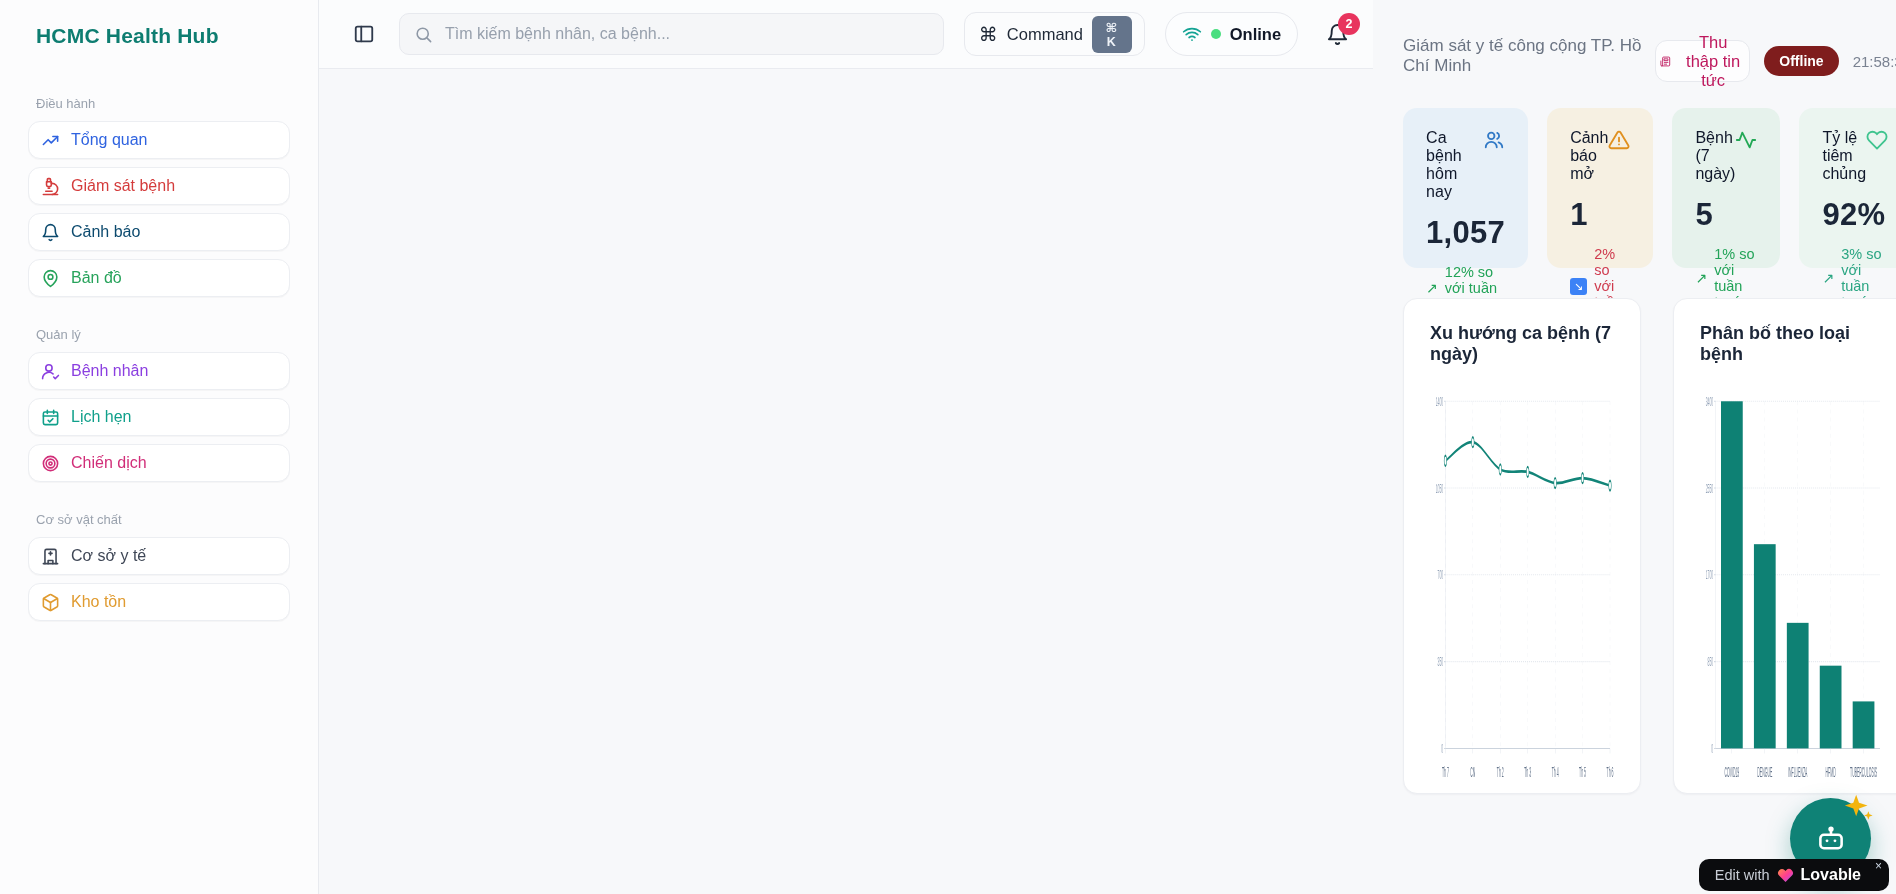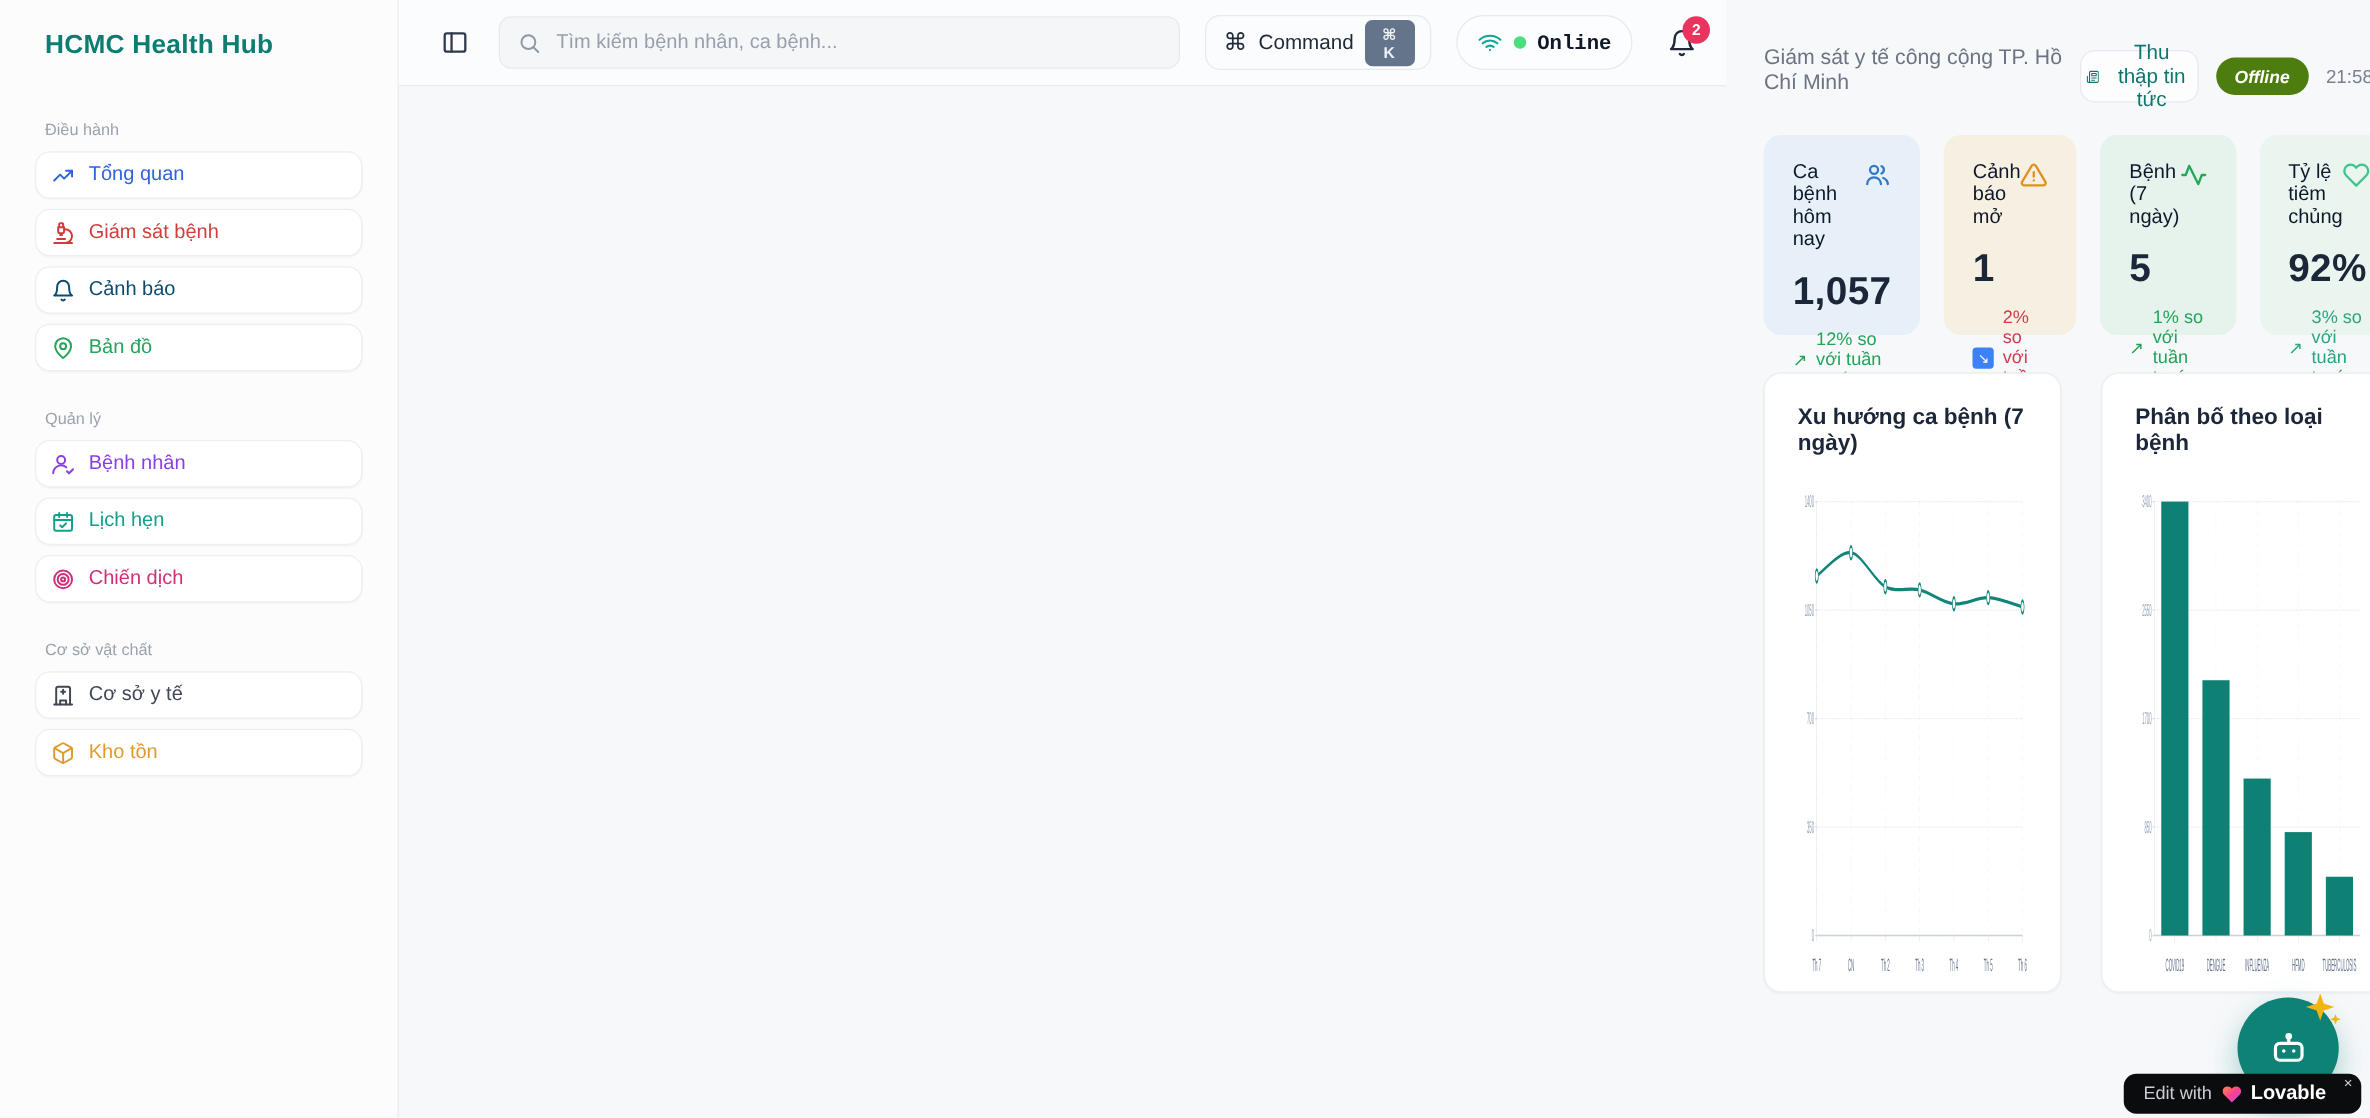--- a/index.html
+++ b/index.html
@@ -32,39 +32,39 @@
   .searchbox { width:556px; height:42px; background:#f5f6f8; border:1px solid #e7e9ee; border-radius:10px;
     display:flex; align-items:center; gap:10px; padding:0 14px; color:#8e98a6; }
   .searchbox svg { width:19px; height:19px; }
   .searchbox input { border:none; background:transparent; outline:none; flex:1; font-size:16px; color:#334155; font-family:inherit; }
   .searchbox input::placeholder { color:#97a0ad; }
   .command-btn { height:44px; display:flex; align-items:center; gap:9px; background:#fbfcfd; border:1px solid #e7e9ee;
     border-radius:12px; padding:0 12px 0 14px; font-size:16.5px; color:#1f2937; font-weight:500; cursor:pointer; font-family:inherit; }
   .cmd-glyph { font-size:19px; line-height:1; }
   .kbd { background:#64748b; color:#eef2f7; font-size:12.5px; padding:4px 8px; border-radius:6px; font-weight:600; letter-spacing:1px; }
   .online-pill { height:44px; display:flex; align-items:center; gap:9px; border:1px solid #e7e9ee; border-radius:999px;
-    padding:0 16px; background:#fcfdfe; font-size:16.5px; font-weight:600; color:#111827;font-family:Liberation Mono, monospace; }
+    padding:0 16px; background:#fcfdfe; font-size:16.5px; font-weight:600; color:#111827; }
   .online-pill .wifi { color:#14a394; display:flex; }
   .online-pill .wifi svg { width:20px; height:20px; }
   .dot { width:10px; height:10px; border-radius:50%; background:#4ade80; }
   .bell-wrap { position:relative; margin-left:8px; color:#1f2937; cursor:pointer; display:flex; }
   .bell-wrap svg { width:23px; height:23px; }
   .bell-badge { position:absolute; top:-10px; right:-11px; background:#e8345e; color:#fff; font-size:12.5px; font-weight:700;
     min-width:22px; height:22px; border-radius:999px; display:flex; align-items:center; justify-content:center; }
 
   
   .content { flex:1; padding:30px 23px 0 30px; }
   .page-header { display:flex; justify-content:space-between; align-items:flex-start; }
   .page-title { margin:0; font-size:37px; font-weight:800; color:#17223b; letter-spacing:-.5px; line-height:1.2; }
   .page-subtitle { margin:6px 0 0; font-size:17px; color:#6b7483; }
   .header-right { display:flex; align-items:center; gap:14px; margin-top:10px; }
   .news-btn { height:42px; display:flex; align-items:center; gap:10px; background:#fdfdfe; border:1px solid #e7e9ee;
-    border-radius:12px; padding:0 4px; font-size:16.5px; font-weight:500; color:#0f766e; cursor:pointer; font-family:inherit; }
+    border-radius:12px; padding:0 4px; font-size:16.5px; font-weight:500; color:#be185d; cursor:pointer; font-family:inherit; }
   .news-btn svg { width:19px; height:19px; }
-  .offline-badge { background:#4d7c0f; color:#fff; font-size:14px; font-weight:700; padding:7px 15px; border-radius:999px;font-style:italic; }
+  .offline-badge { background:#7f1d1d; color:#fff; font-size:14px; font-weight:700; padding:7px 15px; border-radius:999px; }
   .clock { font-size:15px; color:#7a8291; }
 
   .stats-row { display:flex; gap:19px; margin-top:26px; }
   .stat-card { flex:1; height:160px; border-radius:14px; padding:21px 23px; }
   .stat-top { display:flex; justify-content:space-between; align-items:flex-start; }
   .stat-label { font-size:16px; color:#0f172a; }
   .stat-icon svg { width:22px; height:22px; }
   .stat-value { font-size:31px; font-weight:800; color:#1b2638; margin-top:14px; letter-spacing:.3px; }
   .stat-trend { display:flex; align-items:center; gap:7px; font-size:14.5px; margin-top:13px; }
   .up-arrow { font-size:14px; }

